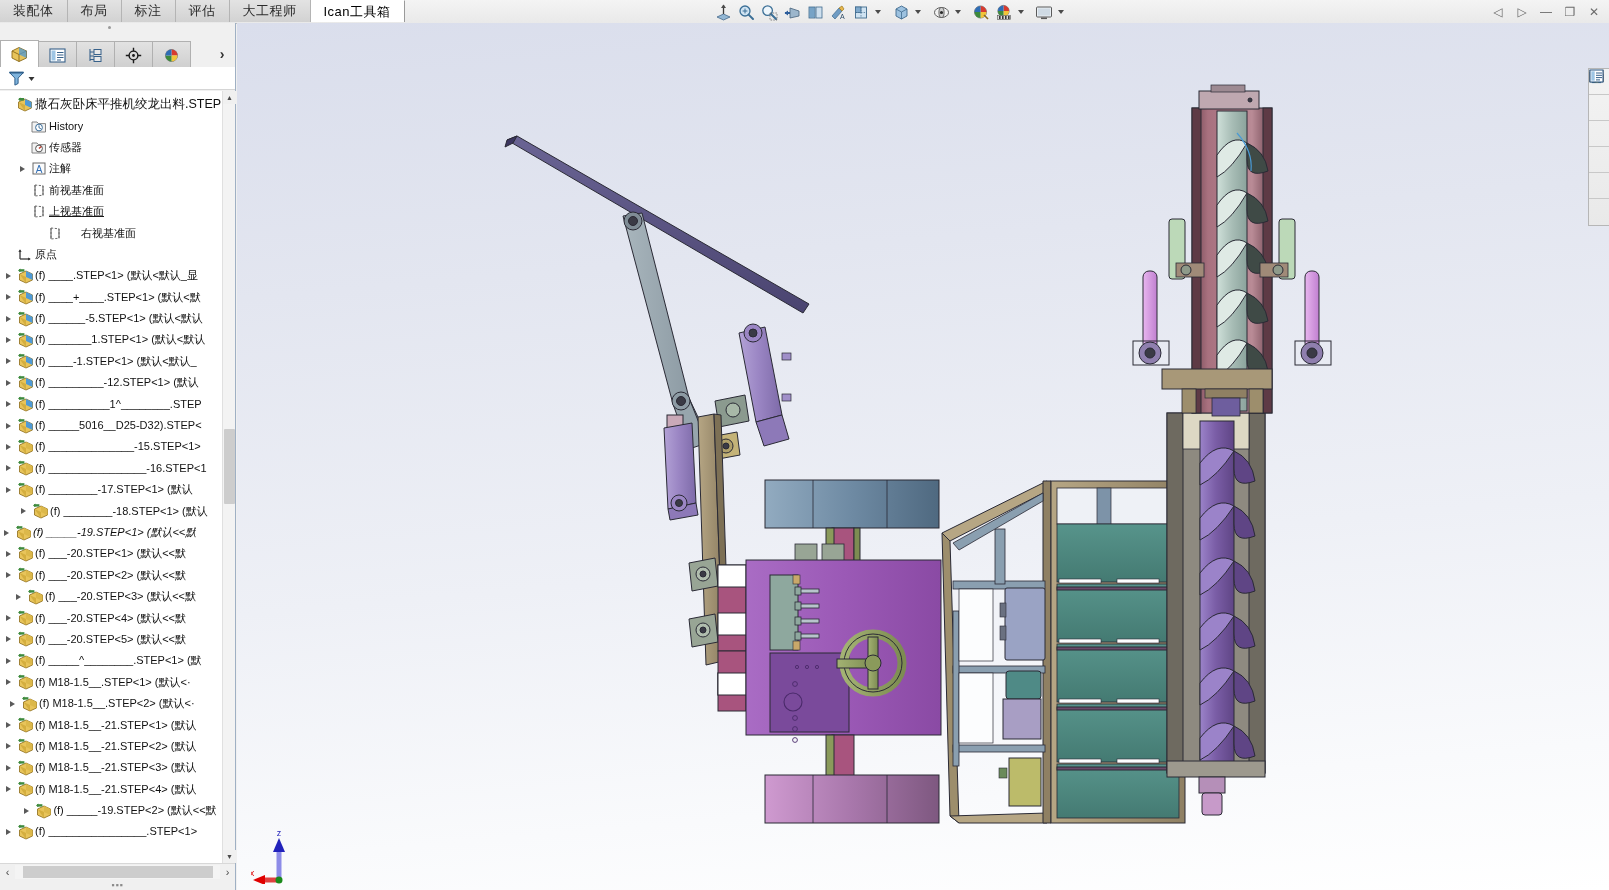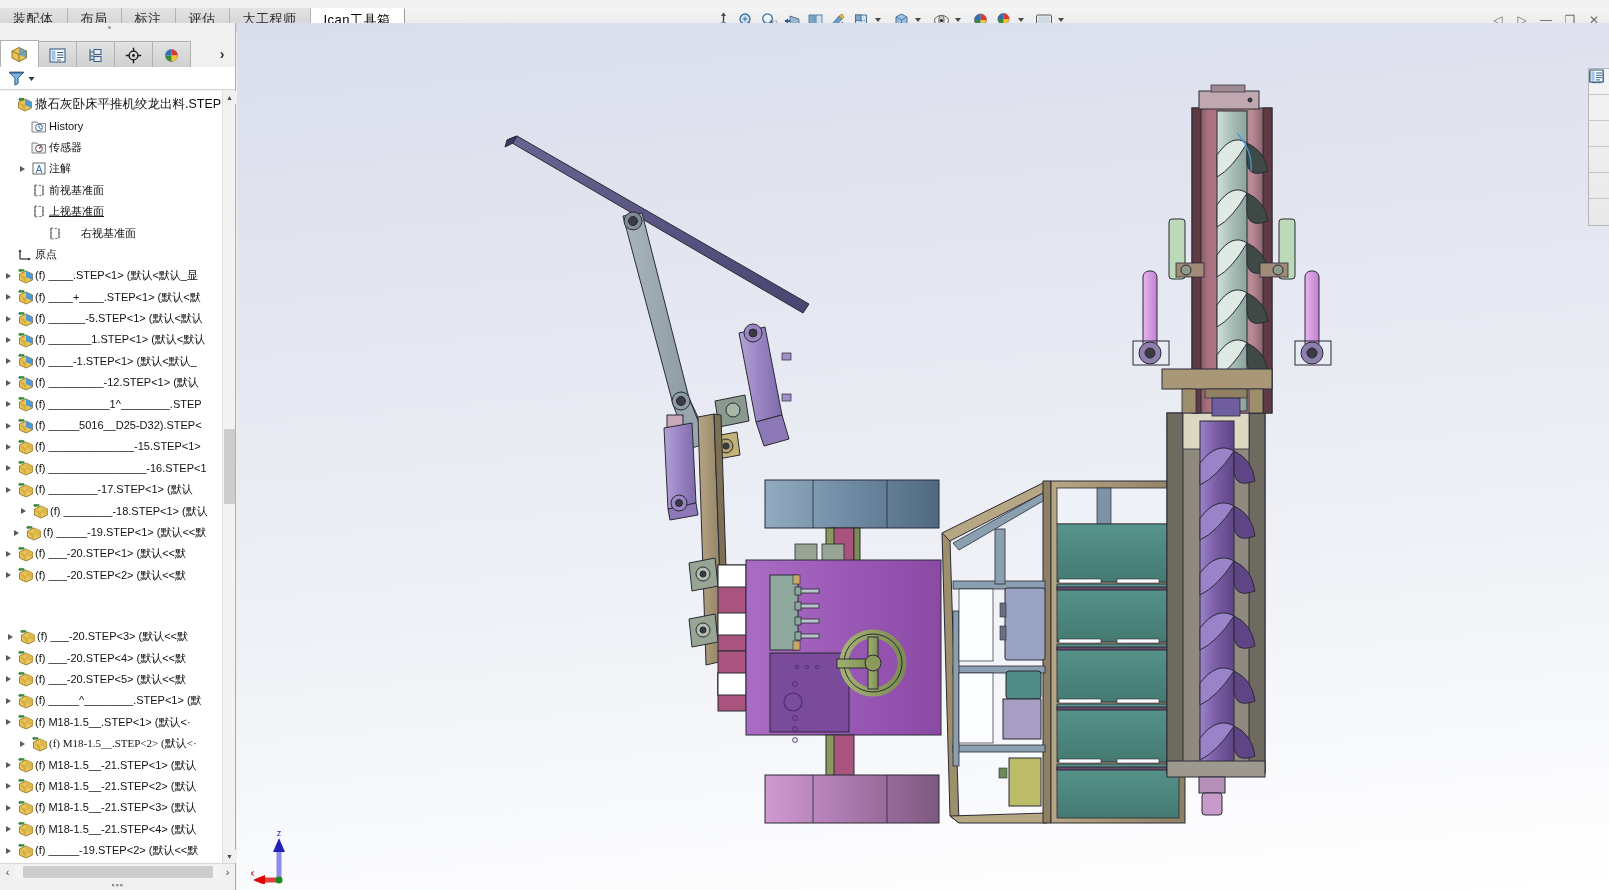--- a/index.html
+++ b/index.html
@@ -5,21 +5,21 @@
   html,body{margin:0;padding:0;}
   body{
     width:1609px;height:890px;overflow:hidden;
     font-family:"Liberation Sans","DejaVu Sans",sans-serif;
     font-size:12px;color:#1a1a1a;background:#f0f0f0;
     -webkit-font-smoothing:antialiased;
   }
   #app{position:relative;width:1609px;height:890px;background:#f0f0f0;}
 
   
-  .tabbar{position:absolute;left:0;top:8px;width:1609px;height:23px;
+  .tabbar{position:absolute;left:0;top:0;width:1609px;height:23px;
     background:linear-gradient(#f4f4f4,#e9e9e9);border-bottom:1px solid #bfbfbf;}
   .tabs{position:absolute;left:0;top:0;display:flex;height:23px;}
   .tab{height:22px;line-height:22px;padding:0 13px;
     font-size:13px;color:#2b2b2b;
     background:linear-gradient(#e3e3e3,#d2d2d2);
     border-right:1px solid #b4b4b4;box-sizing:border-box;cursor:default;
     letter-spacing:.5px;}
   .tab.active{background:#ffffff;color:#000;border-right:1px solid #9a9a9a;
     border-top:1px solid #fff;}
   .tab:first-child{border-left:none;}
@@ -521,21 +521,21 @@
               <svg width="17" height="16" viewBox="0 0 17 16">
                 <path d="M2.5 6 L9 3 L15.5 6 L15.5 12 L9 15 L2.5 12 Z" fill="#e8c45a" stroke="#8a6a18" stroke-width=".8"></path>
                 <path d="M9 3 L15.5 6 L15.5 12 L9 9 Z" fill="#dcb84a"></path>
                 <path d="M2.5 6 L9 9 L9 15 Z" fill="#d4ae3e"></path>
                 <path d="M2 1.2 L7.4 1.2 L7.4 3.6 L2 3.6 Z" fill="#3d8a3d"></path>
                 <path d="M1 2.4 L3.4 .6 L3.4 4.2 Z" fill="#3d8a3d"></path>
               </svg>
             </span>
             <span class="tlabel">(f) ________-18.STEP&lt;1&gt;  (默认</span>
           </div>
-          <div class="trow" style="padding-left: 10px;">
+          <div class="trow" style="padding-left: 0; font-style: italic;">
             <span class="arrow vis"></span>
             <span class="ticonbox">
               <svg width="17" height="16" viewBox="0 0 17 16">
                 <path d="M2.5 6 L9 3 L15.5 6 L15.5 12 L9 15 L2.5 12 Z" fill="#e8c45a" stroke="#8a6a18" stroke-width=".8"></path>
                 <path d="M9 3 L15.5 6 L15.5 12 L9 9 Z" fill="#dcb84a"></path>
                 <path d="M2.5 6 L9 9 L9 15 Z" fill="#d4ae3e"></path>
                 <path d="M2 1.2 L7.4 1.2 L7.4 3.6 L2 3.6 Z" fill="#3d8a3d"></path>
                 <path d="M1 2.4 L3.4 .6 L3.4 4.2 Z" fill="#3d8a3d"></path>
               </svg>
             </span>
@@ -560,21 +560,21 @@
               <svg width="17" height="16" viewBox="0 0 17 16">
                 <path d="M2.5 6 L9 3 L15.5 6 L15.5 12 L9 15 L2.5 12 Z" fill="#e8c45a" stroke="#8a6a18" stroke-width=".8"></path>
                 <path d="M9 3 L15.5 6 L15.5 12 L9 9 Z" fill="#dcb84a"></path>
                 <path d="M2.5 6 L9 9 L9 15 Z" fill="#d4ae3e"></path>
                 <path d="M2 1.2 L7.4 1.2 L7.4 3.6 L2 3.6 Z" fill="#3d8a3d"></path>
                 <path d="M1 2.4 L3.4 .6 L3.4 4.2 Z" fill="#3d8a3d"></path>
               </svg>
             </span>
             <span class="tlabel">(f) ___-20.STEP&lt;2&gt; (默认&lt;&lt;默</span>
           </div>
-          <div class="trow" style="padding-left: 4px; margin-top: 40px;">
+          <div class="trow" style="padding-left: 12px;">
             <span class="arrow vis"></span>
             <span class="ticonbox">
               <svg width="17" height="16" viewBox="0 0 17 16">
                 <path d="M2.5 6 L9 3 L15.5 6 L15.5 12 L9 15 L2.5 12 Z" fill="#e8c45a" stroke="#8a6a18" stroke-width=".8"></path>
                 <path d="M9 3 L15.5 6 L15.5 12 L9 9 Z" fill="#dcb84a"></path>
                 <path d="M2.5 6 L9 9 L9 15 Z" fill="#d4ae3e"></path>
                 <path d="M2 1.2 L7.4 1.2 L7.4 3.6 L2 3.6 Z" fill="#3d8a3d"></path>
                 <path d="M1 2.4 L3.4 .6 L3.4 4.2 Z" fill="#3d8a3d"></path>
               </svg>
             </span>
@@ -625,21 +625,21 @@
               <svg width="17" height="16" viewBox="0 0 17 16">
                 <path d="M2.5 6 L9 3 L15.5 6 L15.5 12 L9 15 L2.5 12 Z" fill="#e8c45a" stroke="#8a6a18" stroke-width=".8"></path>
                 <path d="M9 3 L15.5 6 L15.5 12 L9 9 Z" fill="#dcb84a"></path>
                 <path d="M2.5 6 L9 9 L9 15 Z" fill="#d4ae3e"></path>
                 <path d="M2 1.2 L7.4 1.2 L7.4 3.6 L2 3.6 Z" fill="#3d8a3d"></path>
                 <path d="M1 2.4 L3.4 .6 L3.4 4.2 Z" fill="#3d8a3d"></path>
               </svg>
             </span>
             <span class="tlabel">(f) M18-1.5__.STEP&lt;1&gt; (默认&lt;·</span>
           </div>
-          <div class="trow" style="padding-left: 16px; font-family: Liberation Serif, serif;">
+          <div class="trow" style="padding-left: 6px;">
             <span class="arrow vis"></span>
             <span class="ticonbox">
               <svg width="17" height="16" viewBox="0 0 17 16">
                 <path d="M2.5 6 L9 3 L15.5 6 L15.5 12 L9 15 L2.5 12 Z" fill="#e8c45a" stroke="#8a6a18" stroke-width=".8"></path>
                 <path d="M9 3 L15.5 6 L15.5 12 L9 9 Z" fill="#dcb84a"></path>
                 <path d="M2.5 6 L9 9 L9 15 Z" fill="#d4ae3e"></path>
                 <path d="M2 1.2 L7.4 1.2 L7.4 3.6 L2 3.6 Z" fill="#3d8a3d"></path>
                 <path d="M1 2.4 L3.4 .6 L3.4 4.2 Z" fill="#3d8a3d"></path>
               </svg>
             </span>
@@ -690,21 +690,21 @@
               <svg width="17" height="16" viewBox="0 0 17 16">
                 <path d="M2.5 6 L9 3 L15.5 6 L15.5 12 L9 15 L2.5 12 Z" fill="#e8c45a" stroke="#8a6a18" stroke-width=".8"></path>
                 <path d="M9 3 L15.5 6 L15.5 12 L9 9 Z" fill="#dcb84a"></path>
                 <path d="M2.5 6 L9 9 L9 15 Z" fill="#d4ae3e"></path>
                 <path d="M2 1.2 L7.4 1.2 L7.4 3.6 L2 3.6 Z" fill="#3d8a3d"></path>
                 <path d="M1 2.4 L3.4 .6 L3.4 4.2 Z" fill="#3d8a3d"></path>
               </svg>
             </span>
             <span class="tlabel">(f) M18-1.5__-21.STEP&lt;4&gt; (默认</span>
           </div>
-          <div class="trow" style="padding-left: 2px;">
+          <div class="trow" style="padding-left: 2px; justify-content: center;">
             <span class="arrow vis"></span>
             <span class="ticonbox">
               <svg width="17" height="16" viewBox="0 0 17 16">
                 <path d="M2.5 6 L9 3 L15.5 6 L15.5 12 L9 15 L2.5 12 Z" fill="#e8c45a" stroke="#8a6a18" stroke-width=".8"></path>
                 <path d="M9 3 L15.5 6 L15.5 12 L9 9 Z" fill="#dcb84a"></path>
                 <path d="M2.5 6 L9 9 L9 15 Z" fill="#d4ae3e"></path>
                 <path d="M2 1.2 L7.4 1.2 L7.4 3.6 L2 3.6 Z" fill="#3d8a3d"></path>
                 <path d="M1 2.4 L3.4 .6 L3.4 4.2 Z" fill="#3d8a3d"></path>
               </svg>
             </span>

